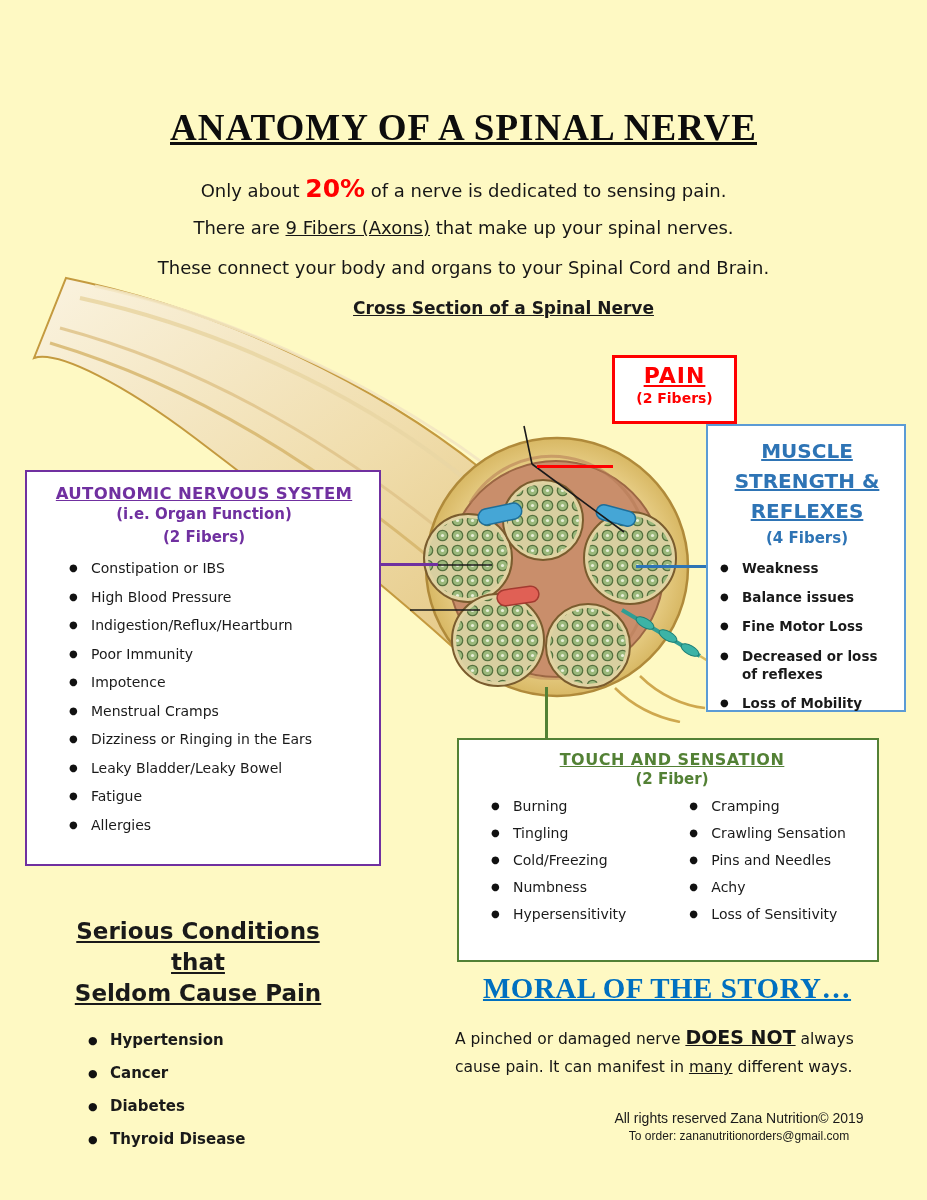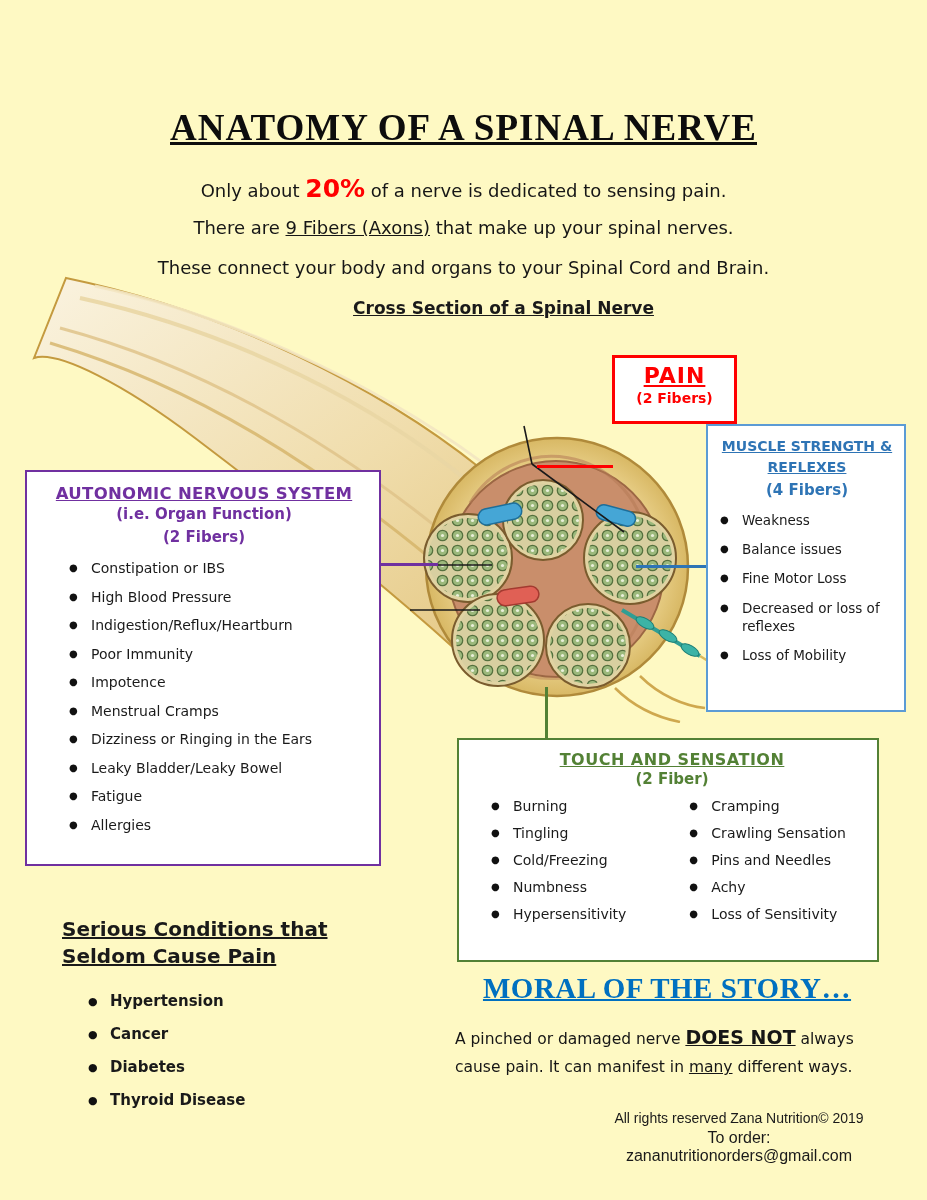--- a/index.html
+++ b/index.html
@@ -41,55 +41,55 @@
   .box { background:#ffffff; z-index:3; }
   ul { list-style:none; }
   li { position:relative; padding-left:24px; font-family:"DejaVu Sans", sans-serif; }
   li::before { content:"●"; position:absolute; left:2px; top:2px; font-size:10px; color:#111; }
 
   .pain-box { left:612px; top:355px; width:125px; height:69px; border:3px solid #ff0000; text-align:center; padding-top:5px; }
   .pain-title { color:#ff0000; font-weight:bold; font-size:22px; letter-spacing:1px; text-decoration:underline; font-family:"DejaVu Sans", sans-serif; }
   .pain-sub { color:#ff0000; font-weight:bold; font-size:14px; margin-top:2px; font-family:"DejaVu Sans", sans-serif; }
 
   .muscle-box { left:706px; top:424px; width:200px; height:288px; border:2px solid #5b9bd5; padding:10px 8px 0 10px; }
-  .muscle-title { display:block; color:#2e74b5; font-weight:bold; font-size:14px; text-align:center; line-height:1.5; text-decoration:underline; font-family:"DejaVu Sans", sans-serif; }
+  .muscle-title { display:block; color:#2e74b5; font-weight:bold; font-size:20px; text-align:center; line-height:1.5; text-decoration:underline; font-family:"DejaVu Sans", sans-serif; }
   .muscle-sub { display:block; color:#2e74b5; font-weight:bold; font-size:15px; text-align:center; margin:3px 0 12px 0; font-family:"DejaVu Sans", sans-serif; }
-  .muscle-box li { font-size:13.5px; font-weight:normal; margin-bottom:11px; line-height:1.35; }
+  .muscle-box li { font-size:13.5px; font-weight:bold; margin-bottom:11px; line-height:1.35; }
 
   .autonomic-box { left:25px; top:470px; width:356px; height:396px; border:2px solid #7030a0; padding:12px 10px 0 12px; }
   .autonomic-title { display:block; color:#7030a0; font-weight:bold; font-size:16.5px; text-align:center; text-decoration:underline; letter-spacing:0.3px; font-family:"DejaVu Sans", sans-serif; }
   .autonomic-sub { display:block; color:#7030a0; font-weight:bold; font-size:15px; text-align:center; line-height:1.5; font-family:"DejaVu Sans", sans-serif; }
   .autonomic-box ul { margin-top:12px; margin-left:28px; }
   .autonomic-box li { font-size:14px; margin-bottom:12.5px; }
 
   .touch-box { left:457px; top:738px; width:422px; height:224px; border:2px solid #538135; padding:10px 6px 0 14px; }
   .touch-title { display:block; color:#538135; font-weight:bold; font-size:16px; text-align:center; text-decoration:underline; letter-spacing:0.5px; font-family:"DejaVu Sans", sans-serif; }
   .touch-sub { display:block; color:#538135; font-weight:bold; font-size:15px; text-align:center; margin:1px 0 10px 0; font-family:"DejaVu Sans", sans-serif; }
   .touch-cols { display:flex; }
   .touch-cols ul { flex:1; }
   .touch-cols ul:first-child { margin-left:16px; flex:1.08; }
   .touch-box li { font-size:14px; margin-bottom:11px; }
 
   
   .serious { left:62px; top:916px; width:272px; }
-  .serious-title { display:block; font-weight:bold; font-size:20px; line-height:1.35; text-decoration:underline; font-family:"DejaVu Sans", sans-serif; }
+  .serious-title { display:block; text-align:center; font-weight:bold; font-size:23px; line-height:1.35; text-decoration:underline; font-family:"DejaVu Sans", sans-serif; }
   .serious ul { margin-top:22px; margin-left:24px; }
   .serious li { font-size:15px; font-weight:bold; margin-bottom:15px; }
   .serious li::before { font-size:11px; top:3px; }
 
   
   .moral { left:455px; top:972px; width:424px; }
   .moral-title { display:block; text-align:center; font-family:"Liberation Serif", serif; font-weight:bold; font-size:29px; color:#0070c0; text-decoration:underline; text-decoration-thickness:2px; letter-spacing:0.5px; }
   .moral-text { margin-top:16px; font-family:"DejaVu Sans", sans-serif; font-size:15.5px; line-height:1.75; color:#161616; }
   .moral-emph { font-size:19px; font-weight:bold; text-decoration:underline; }
 
   
   .footer { right:48px; top:1110px; width:280px; text-align:center; }
   .footer-line1 { display:block; font-size:14px; font-family:"Liberation Sans", sans-serif; }
-  .footer-line2 { display:block; font-size:16px; margin-top:3px; font-family:"Liberation Sans", sans-serif; }
+  .footer-line2 { display:block; font-size:12px; margin-top:3px; font-family:"Liberation Sans", sans-serif; }
 </style>
 </head>
 <body>
 
 <div id="page">
 
   <h1 class="abs page-title">ANATOMY OF A SPINAL NERVE</h1>
 
   <p class="abs intro-line intro-1"><span>Only about </span><span class="red-big">20%</span><span> of a nerve is dedicated to sensing pain.</span></p>
 

